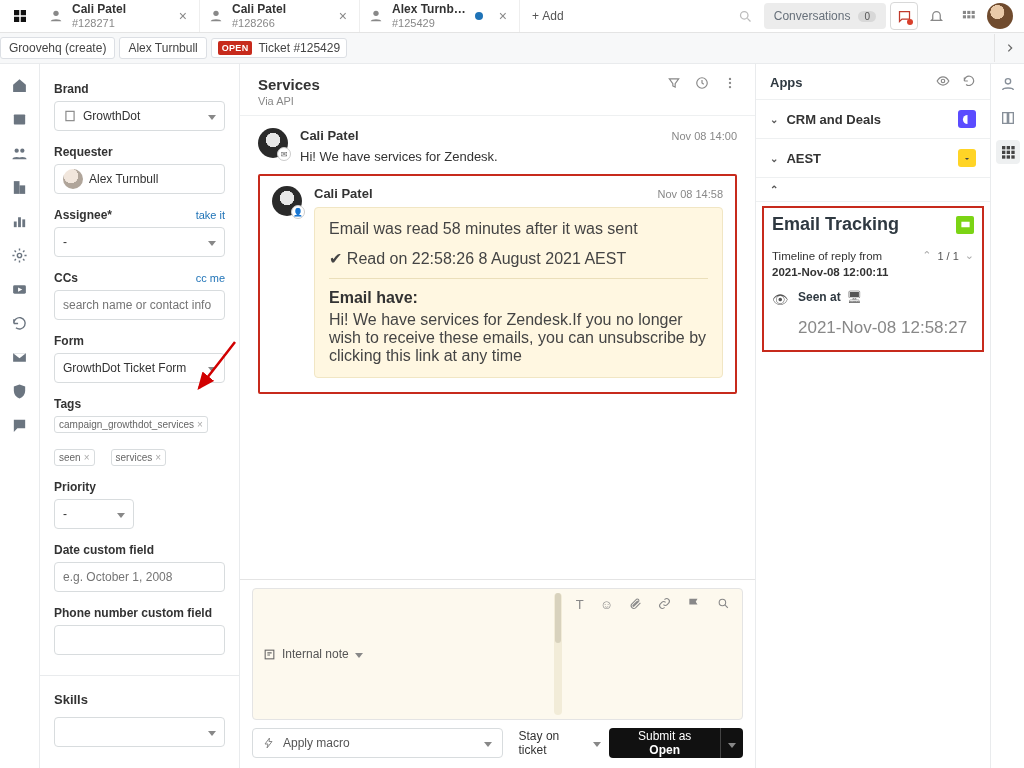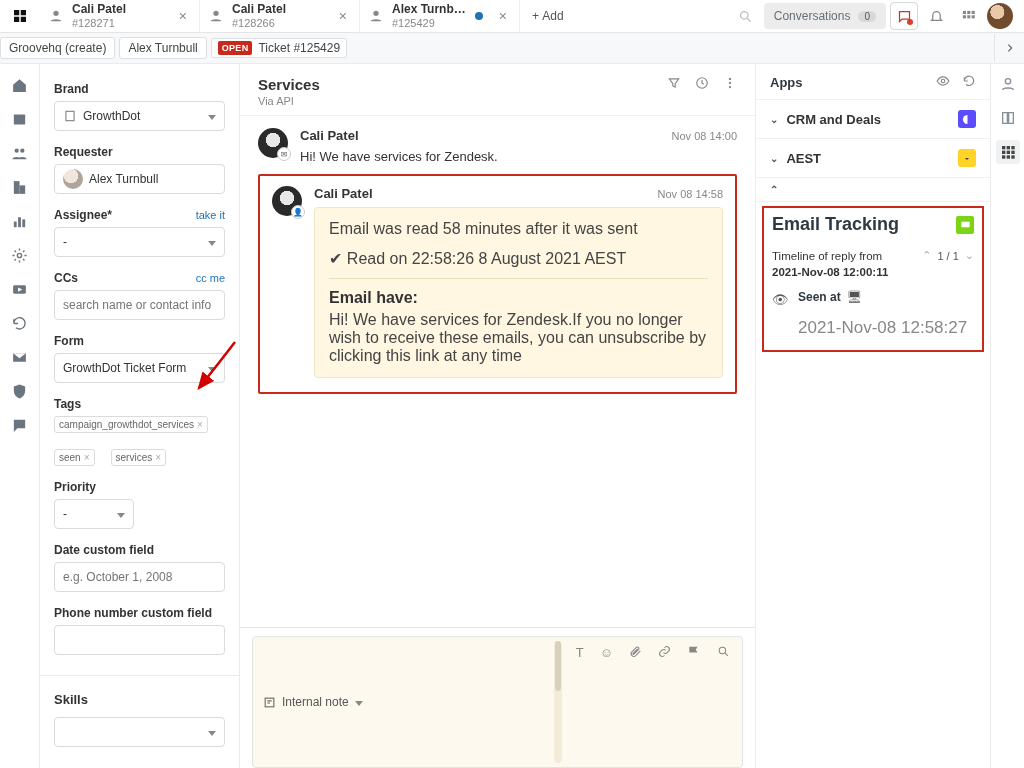--- a/index.html
+++ b/index.html
@@ -493,20 +493,40 @@
           <span><svg width="14" height="14" viewBox="0 0 24 24" fill="#888">
                 <path d="M4 3h14l-3 5 3 5H4z M4 3v18"></path>
               </svg></span>
           <span><svg width="13" height="13" viewBox="0 0 24 24" fill="none" stroke="#888" stroke-width="2">
                 <circle cx="10" cy="10" r="6"></circle>
                 <line x1="20" y1="20" x2="15" y2="15"></line>
               </svg></span>
         </div>
       </div>
 
+      <div class="bottom-bar">
+        <div class="macro">
+          <svg width="12" height="12" viewBox="0 0 24 24" fill="none" stroke="#888" stroke-width="2">
+              <path d="M13 2L4 14h6l-2 8 10-13h-6z"></path>
+            </svg>
+          <span>Apply macro</span>
+          <span class="chev-down" style="margin-left:auto;"></span>
+        </div>
+        <div class="bottom-spacer"></div>
+        <div class="stay">
+            <span>Stay on ticket</span>
+            <span class="chev-down"></span>
+          </div>
+        <div class="submit-grp">
+          <button class="submit"><span>Submit as </span><b>Open</b></button>
+          <button class="submit-caret">
+              <span class="chev-down" style="border-top-color:#fff"></span>
+            </button>
+        </div>
+      </div>
     </div>
   </div>
 
   <div class="apps">
     <div class="apps-head">
       <span class="lbl">Apps</span>
       <span class="ic">
         <span><svg width="14" height="14" viewBox="0 0 24 24" fill="none" stroke="#888" stroke-width="2">
               <path d="M2 12s4-7 10-7 10 7 10 7-4 7-10 7S2 12 2 12z"></path>
               <circle cx="12" cy="12" r="3"></circle>

